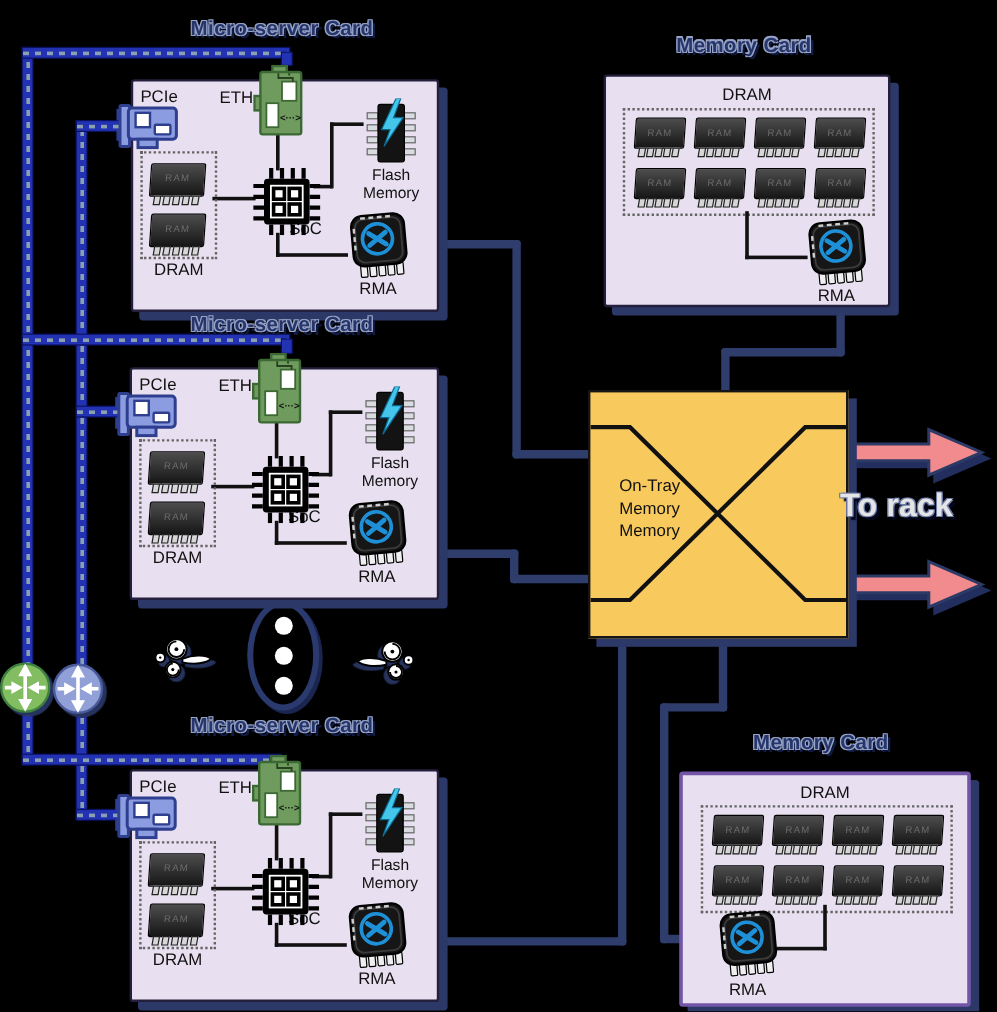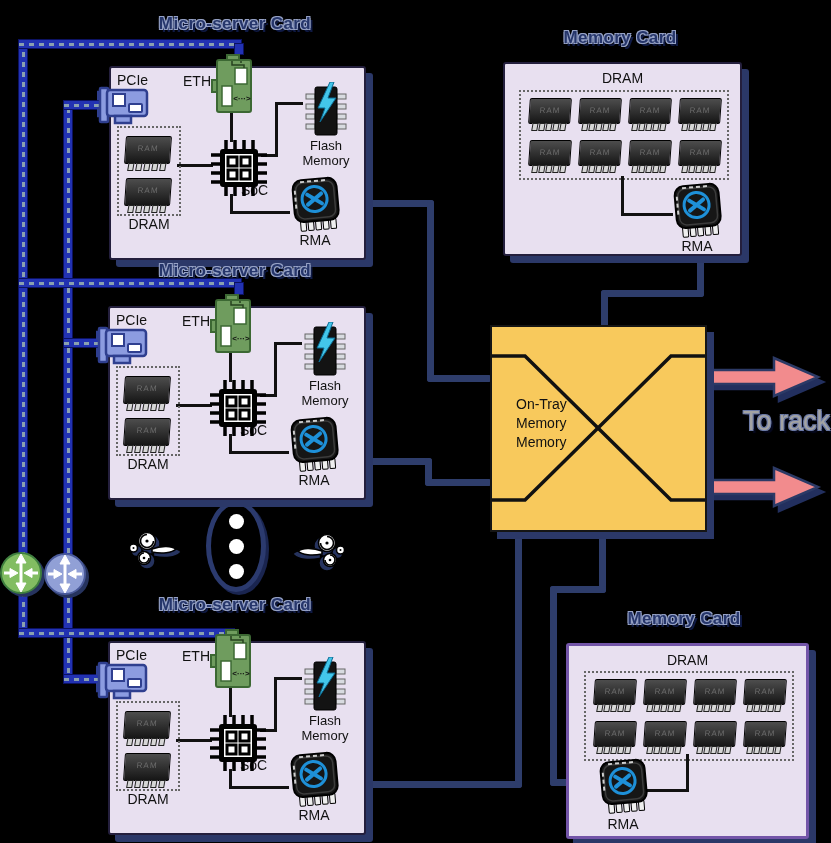--- a/index.html
+++ b/index.html
@@ -27,22 +27,22 @@
   .chip-lbl{display:block;text-align:center;font-size:8px;color:#7a7a7a;opacity:.8;
             line-height:24px;letter-spacing:1px;}
   .legs{position:absolute;left:3px;right:3px;bottom:-8px;display:flex;justify-content:space-between;}
   .leg{width:6px;height:8px;background:#d6d6d6;border:1px solid #222;box-sizing:border-box;
        transform:skewX(-6deg);}
   
   .title{position:absolute;z-index:6;font-weight:bold;font-size:17px;color:#26366b;
          text-align:center;letter-spacing:.4px;
          text-shadow:-1px -1px 0 #96a2c6,1px -1px 0 #96a2c6,-1px 1px 0 #96a2c6,1px 1px 0 #96a2c6,
                      3px 3px 0 #0f1a45;}
-  .torack{position:absolute;z-index:6;font-weight:normal;font-size:27px;color:#a3a3a3;
-          text-align:right;
+  .torack{position:absolute;z-index:6;font-weight:bold;font-size:27px;color:#e5e5e5;
+          text-align:left;
           text-shadow:-1px -1px 0 #6d7ba6,1px -1px 0 #6d7ba6,-1px 1px 0 #6d7ba6,1px 1px 0 #6d7ba6,
                       3px 3px 1px #05081f;}
   
   .oswitch{position:absolute;left:490px;top:325px;width:217px;height:207px;background:#f8c95c;
            border:2px solid #151515;box-shadow:7px 7px 0 #2b3868;z-index:3;box-sizing:border-box;}
   .oswitch svg{position:absolute;left:0;top:0;}
   .osw-lbl{position:absolute;left:24px;top:68px;width:96px;text-align:left;font-size:14px;
            line-height:19px;color:#111;}
   .osw-lbl span{display:block;}
   .flash-lbl{position:absolute;text-align:center;font-size:13px;line-height:15px;color:#111;z-index:4;}

